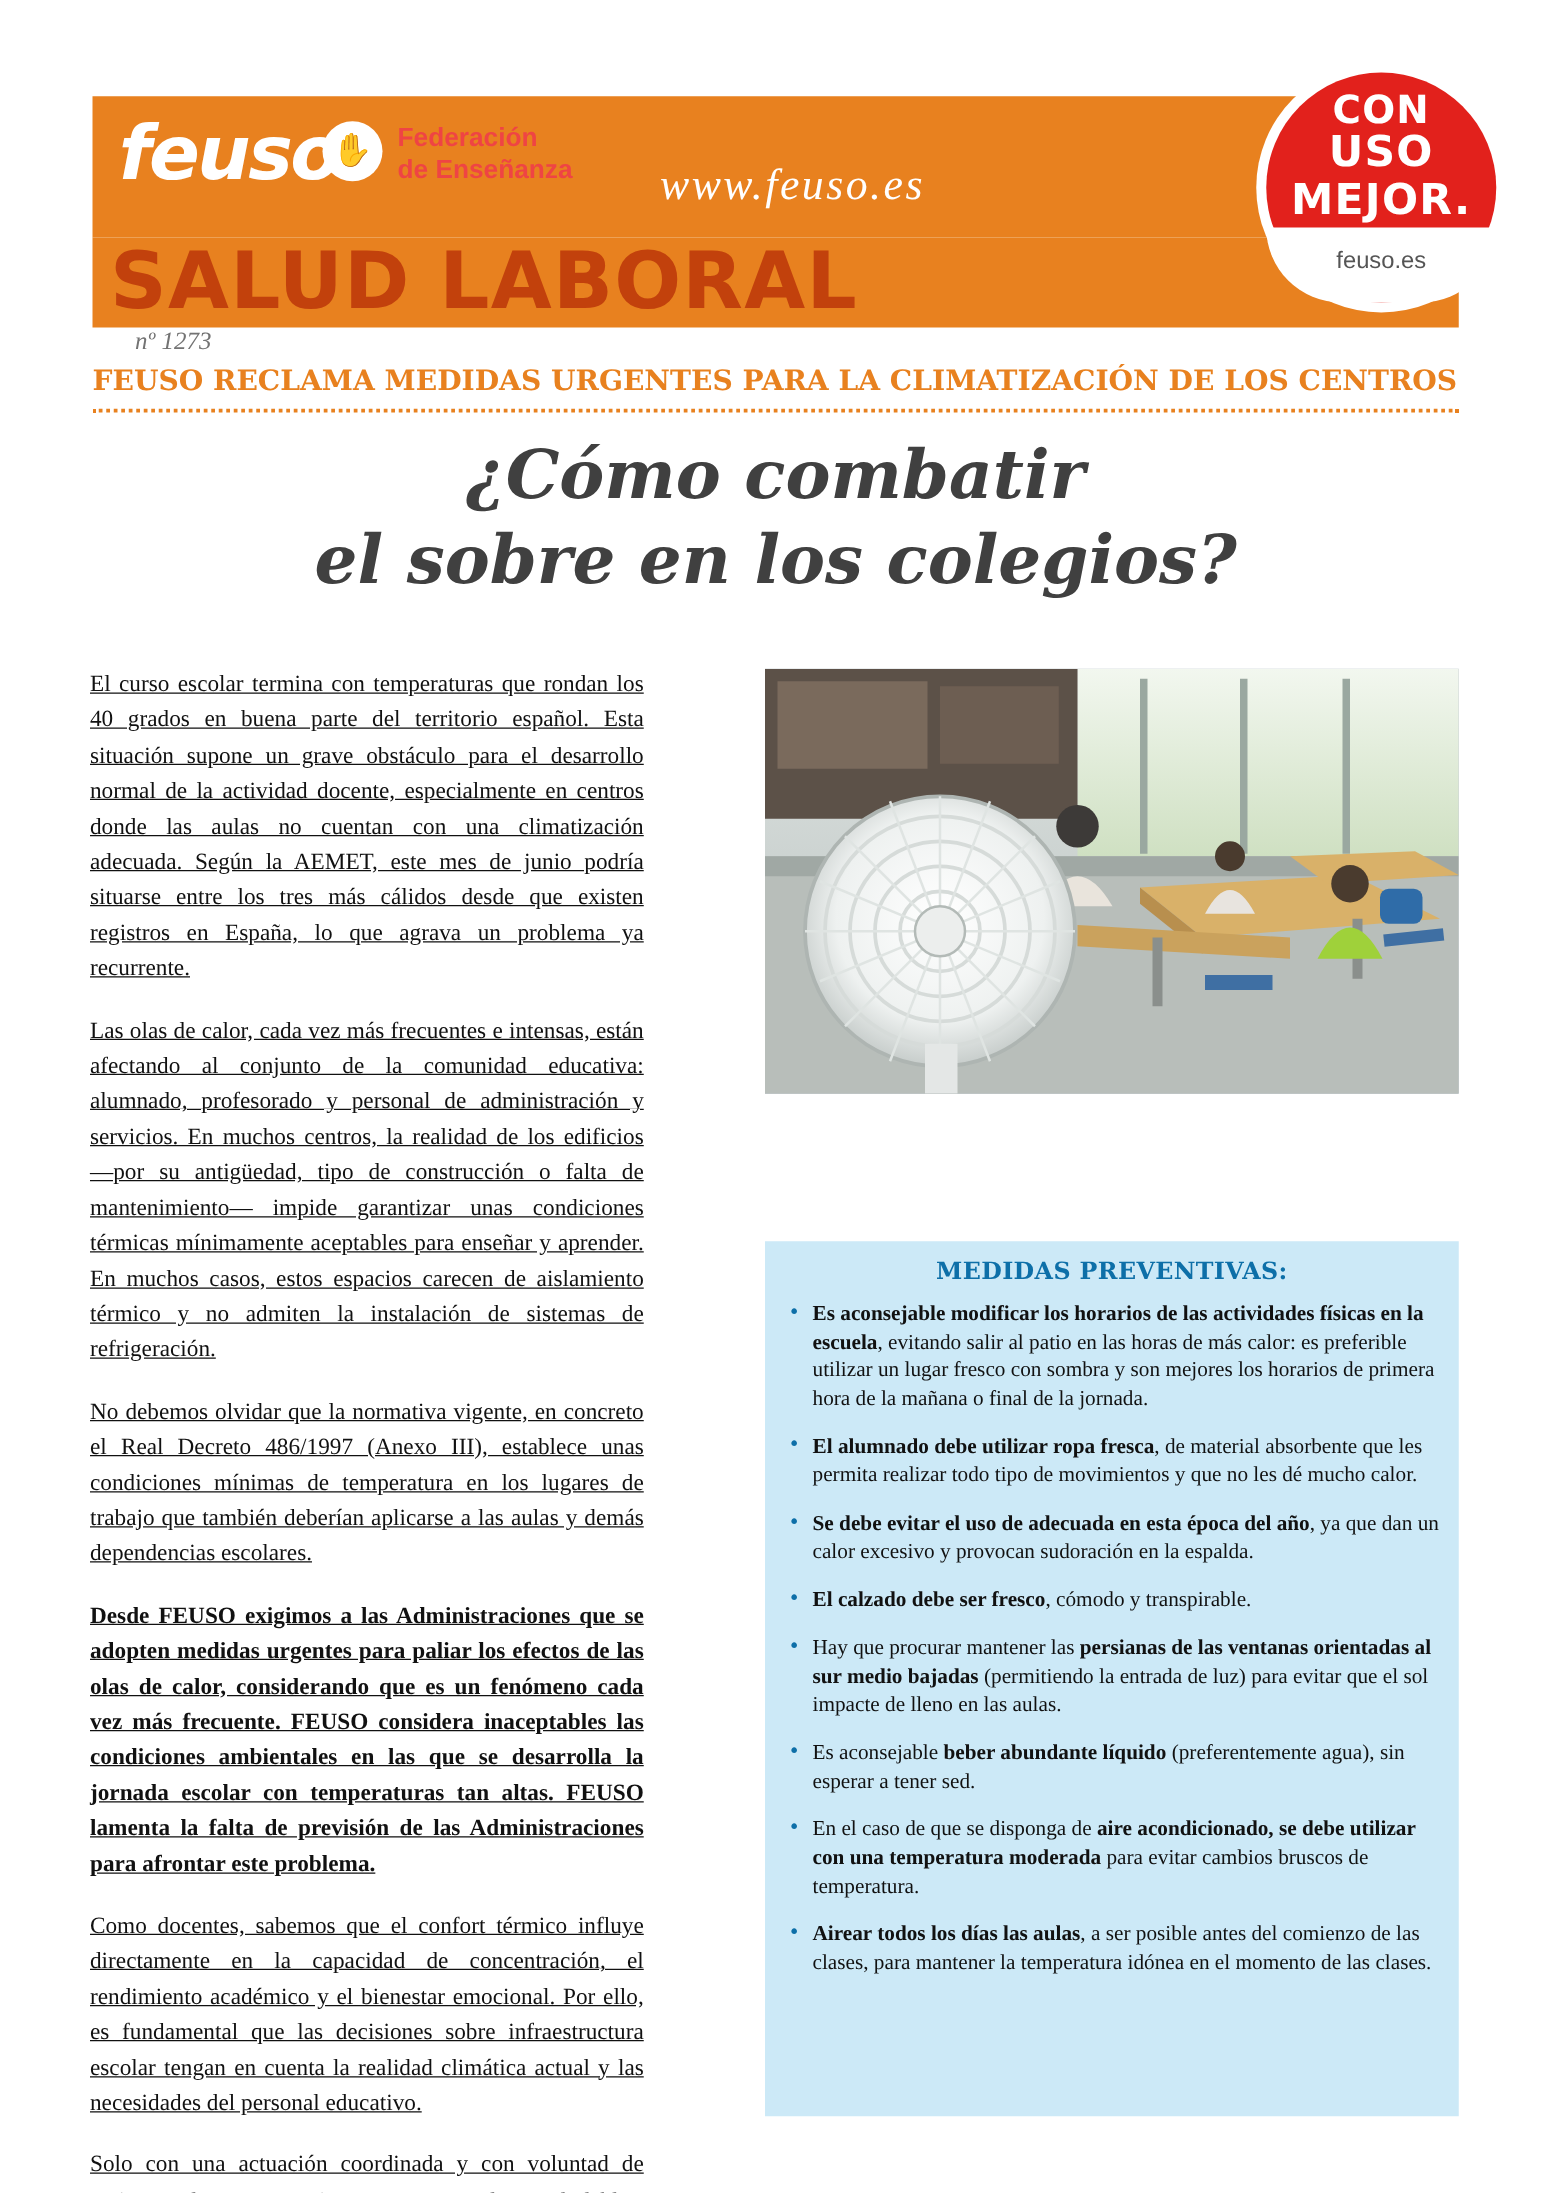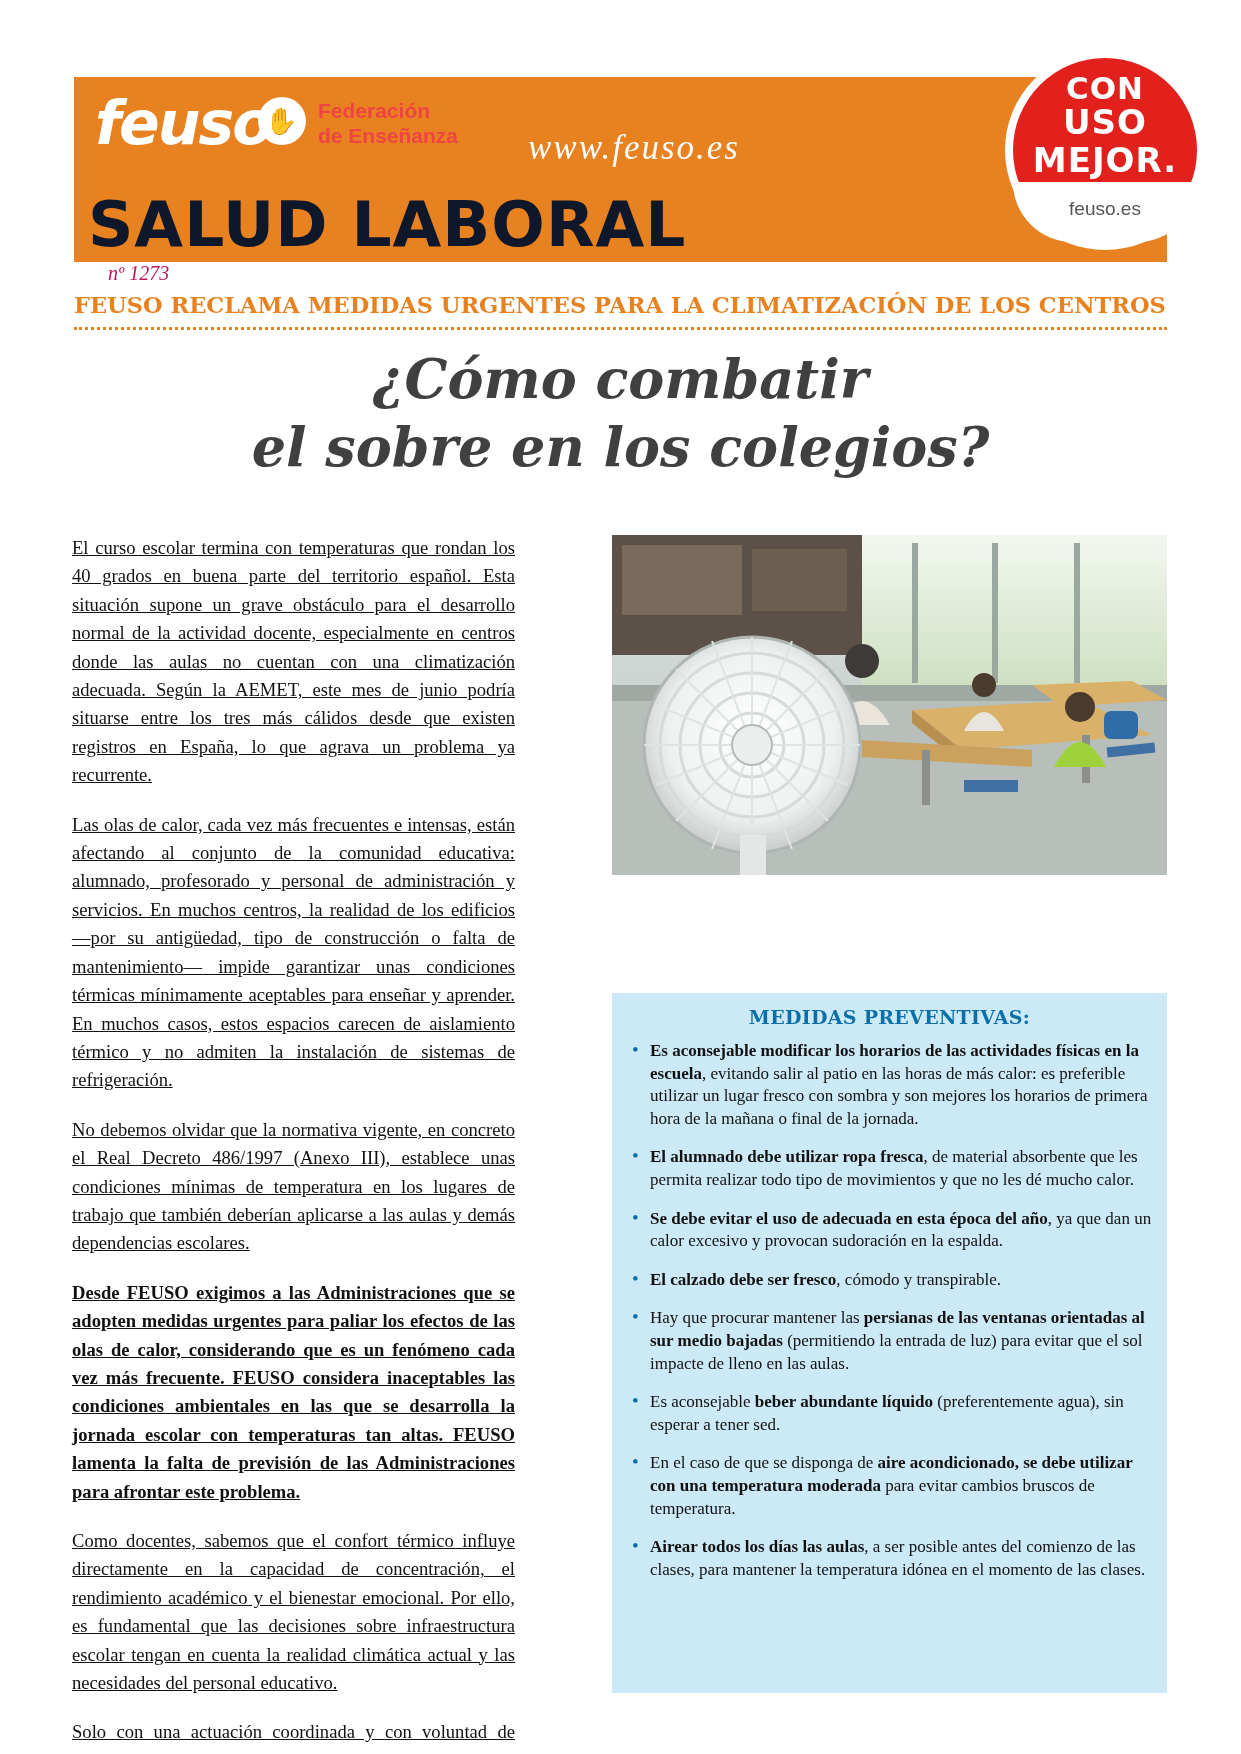--- a/index.html
+++ b/index.html
@@ -88,33 +88,33 @@
     font-family: "Liberation Serif", serif;
     font-style: italic;
     font-size: 35px;
     letter-spacing: 2px;
   }
 
   .salud-laboral {
     position: absolute;
     left: 88px;
     top: 186px;
-    color: #0f172a;
+    color: #c2410c;
     font-family: "DejaVu Sans", sans-serif;
     font-weight: bold;
     font-size: 63px;
     letter-spacing: 1px;
     line-height: 78px;
   }
 
   .numero {
     position: absolute;
     left: 108px;
     top: 262px;
-    color: #be185d;
+    color: #737373;
     font-family: "Liberation Serif", serif;
     font-style: italic;
     font-size: 20px;
   }
 
   
   .badge {
     position: absolute;
     left: 1005px;
     top: 50px;

